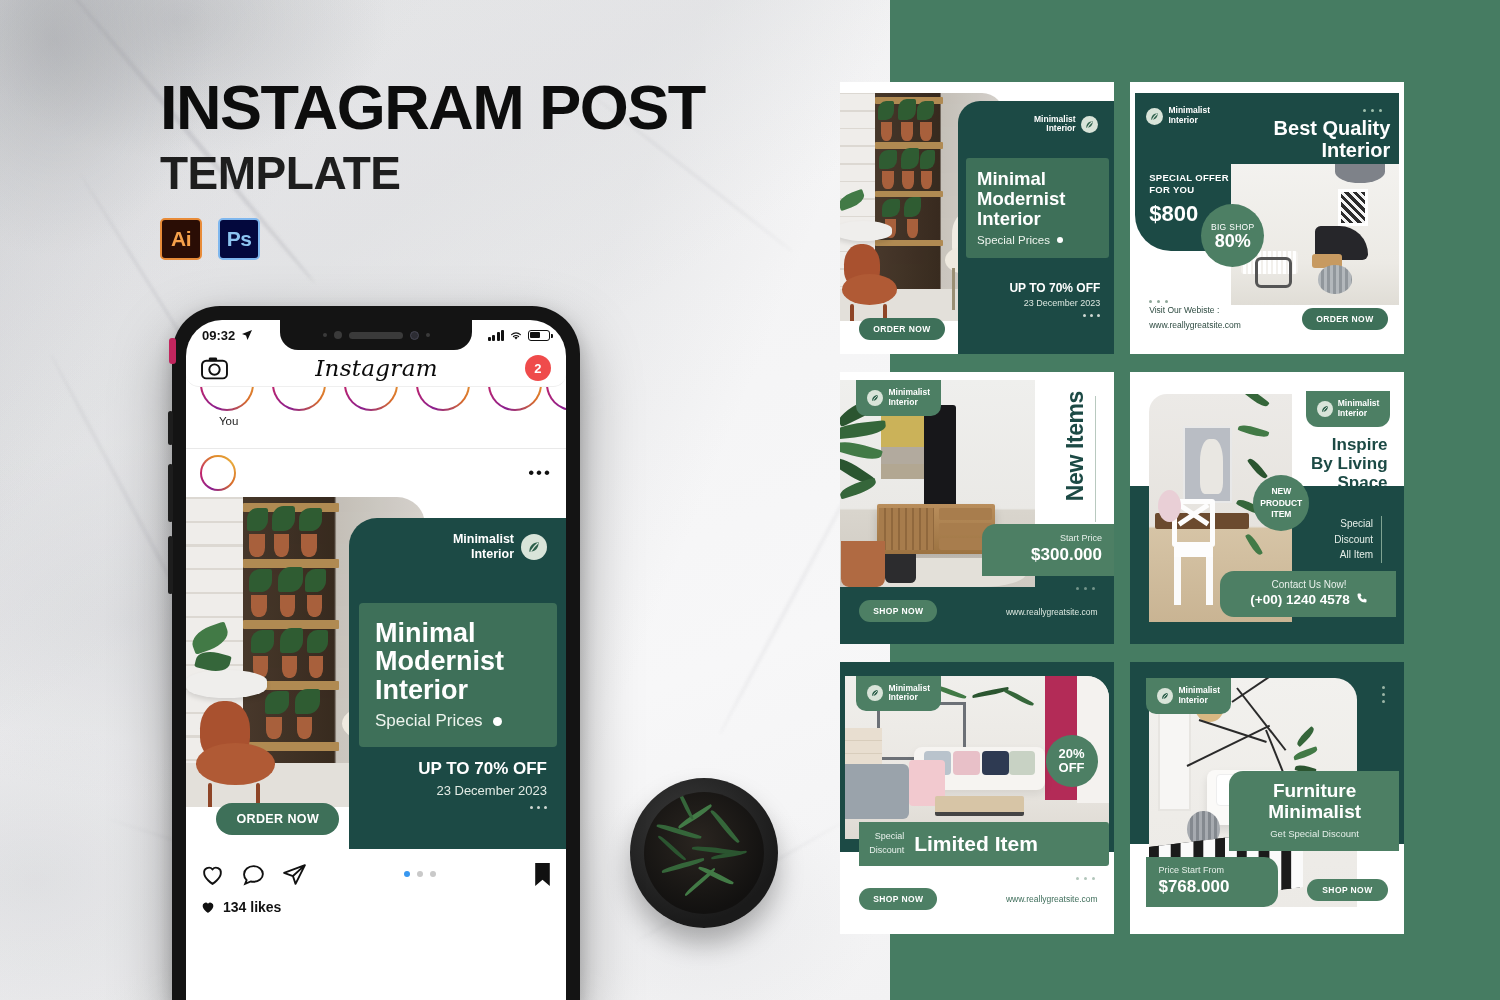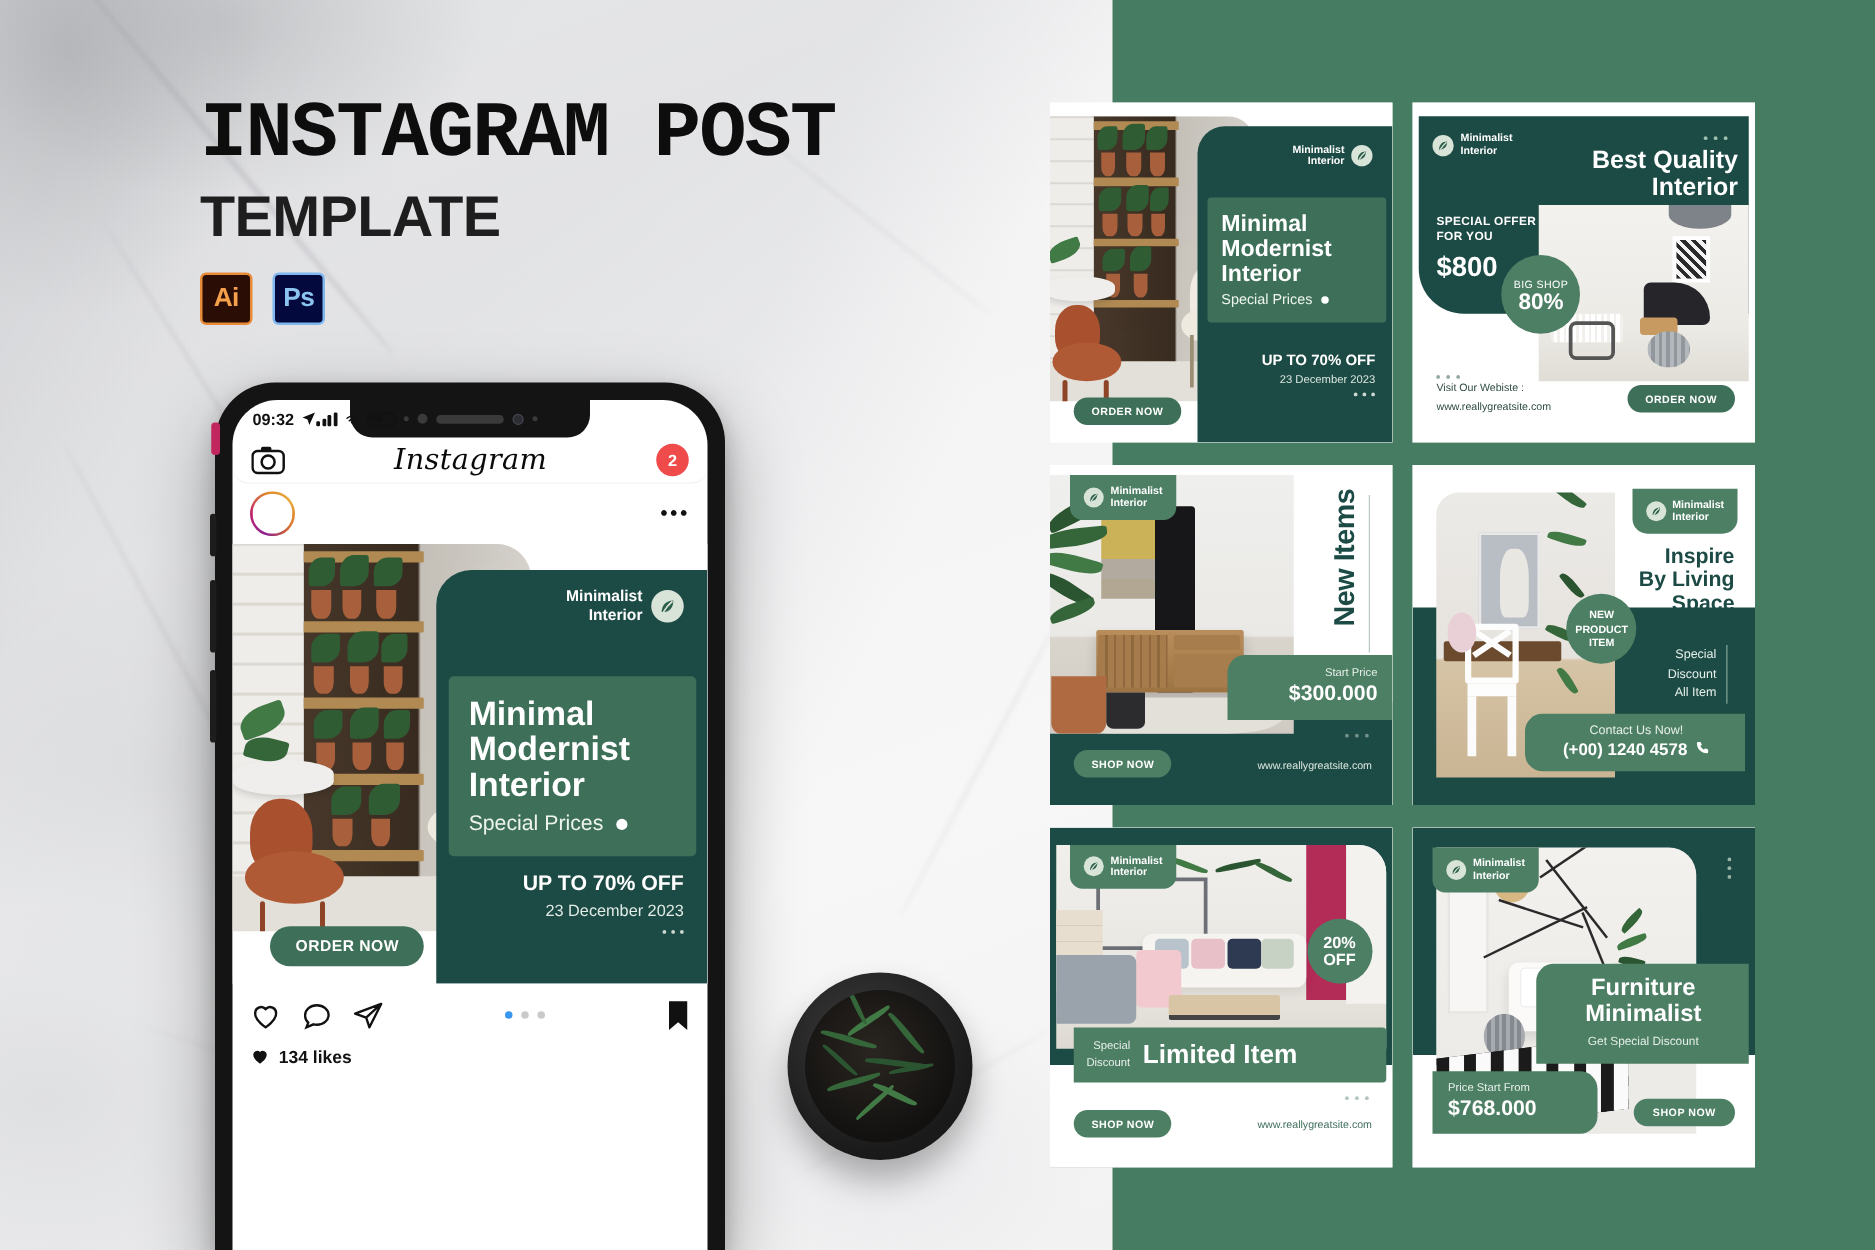--- a/index.html
+++ b/index.html
@@ -42,21 +42,21 @@
   .green-panel {
     position: absolute; left: 890px; top: 0; width: 610px; height: 1000px;
     background: #467c62;
   }
 
   
   .title-block { position: absolute; left: 160px; top: 78px; }
   .title-main {
     font-size: 63px; font-weight: 800; letter-spacing: -1.5px;
     color: #0d0d0d; line-height: 0.95; white-space: nowrap;
-    font-family: Liberation Mono, monospace;
+    font-family: Liberation Sans, sans-serif;
   }
   .title-sub {
     font-size: 46px; font-weight: 800; letter-spacing: -0.5px;
     color: #1e1e1e; line-height: 1.0; margin-top: 12px;
   }
   .badges { display: flex; gap: 16px; margin-top: 22px; }
   .badge {
     width: 42px; height: 42px; border-radius: 5px;
     display: flex; align-items: center; justify-content: center;
     font-size: 21px; font-weight: 600; letter-spacing: -0.5px;
@@ -87,21 +87,21 @@
     border-radius: 0 0 18px 18px; z-index: 6;
     display: flex; align-items: center; justify-content: center; gap: 7px;
   }
   .notch .dot-s { width: 4px; height: 4px; background: #3a3a3a; border-radius: 50%; }
   .notch .dot-m { width: 8px; height: 8px; background: #3a3a3a; border-radius: 50%; }
   .notch .speaker { width: 54px; height: 7px; background: #3a3a3a; border-radius: 4px; }
   .notch .cam { width: 9px; height: 9px; background: #2c2c33; border-radius: 50%; border: 1px solid #454552;}
 
   .statusbar {
     height: 30px; display: flex; align-items: center;
-    justify-content: flex-start; padding: 0 16px 0 16px; position: relative; z-index: 7;
+    justify-content: space-between; padding: 0 16px 0 16px; position: relative; z-index: 7;
   }
   .sb-left { display: flex; align-items: center; gap: 6px; font-size: 13px; font-weight: 700; color: #111; }
   .sb-right { display: flex; align-items: center; gap: 5px; }
   .bars { display: flex; align-items: flex-end; gap: 1.5px; height: 11px; }
   .bars i { width: 3px; background: #111; border-radius: 1px; display:block;}
   .bars i:nth-child(1){height:4px;} .bars i:nth-child(2){height:6px;}
   .bars i:nth-child(3){height:8.5px;} .bars i:nth-child(4){height:11px;}
   .battery { width: 22px; height: 11px; border: 1.6px solid #111; border-radius: 3px; position: relative; padding:1.2px;}
   .battery::after { content:""; position:absolute; right:-3.5px; top:3px; width:2px; height:4px; background:#111; border-radius:0 1px 1px 0;}
   .battery i { display:block; width: 55%; height: 100%; background: #111; border-radius:1px;}
@@ -350,20 +350,29 @@
       <div class="ig-header">
         <svg width="27" height="24" viewBox="0 0 26 22">
           <rect x="1" y="4" width="24" height="17" rx="4" stroke="#111" stroke-width="1.9" fill="none"></rect>
           <circle cx="13" cy="12.5" r="5" stroke="#111" stroke-width="1.9" fill="none"></circle>
           <rect x="7.5" y="0.8" width="8" height="3.6" rx="1.4" fill="#111"></rect>
         </svg>
         <div class="ig-logo">Instagram</div>
         <div class="ig-badge">2</div>
       </div>
 
+      <div class="stories">
+        <span class="story" style="left:14px;"></span>
+        <span class="story" style="left:86px;"></span>
+        <span class="story" style="left:158px;"></span>
+        <span class="story" style="left:230px;"></span>
+        <span class="story" style="left:302px;"></span>
+        <span class="story" style="left:360px;"></span>
+        <span class="story-label" style="left:33px;">You</span>
+      </div>
 
       <div class="post-head">
         <span class="post-avatar"></span>
         <span class="dots3">•••</span>
       </div>
 
       <div class="post-media">
         <div class="art">
 
           <div class="photo ph-shelf" style="left:0;top:0;width:63%;height:88%;border-radius:0 28px 28px 0;">

